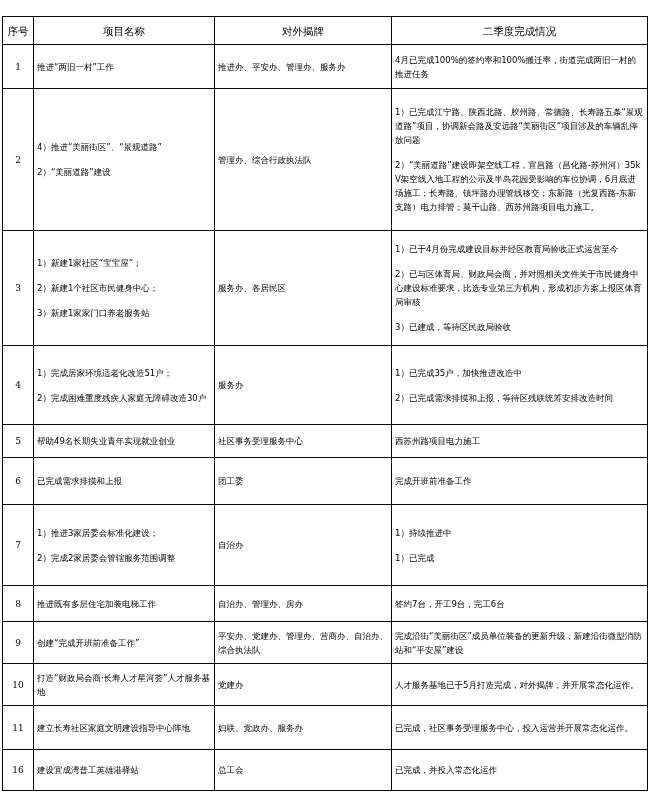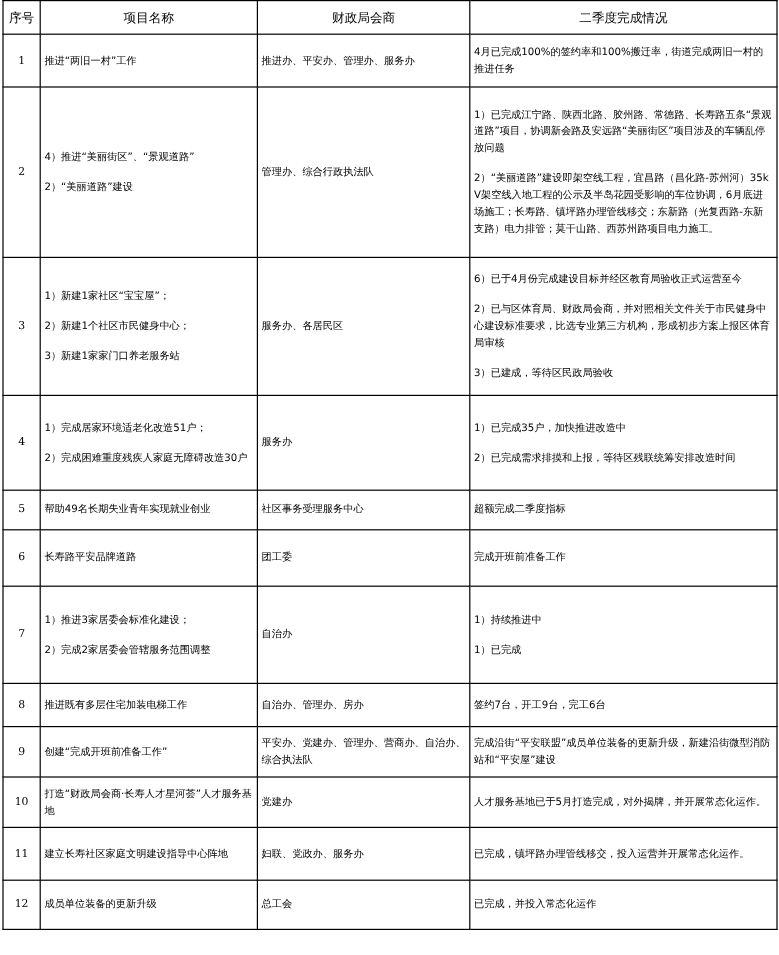--- a/index.html
+++ b/index.html
@@ -1,38 +1,38 @@
 <!DOCTYPE html>
 <html><head>
 <meta charset="utf-8">
 <style>
   html,body{margin:0;padding:0;background:#ffffff;}
   body{width:649px;height:796px;overflow:hidden;font-family:"DejaVu Sans",sans-serif;color:#000;}
-  table{position:absolute;left:2px;top:0;border-collapse:collapse;table-layout:fixed;width:645px;}
+  table{position:absolute;left:2px;top:16px;border-collapse:collapse;table-layout:fixed;width:645px;}
   td,th{border:1px solid #000;font-size:8.5px;line-height:14px;padding:2px 3px;vertical-align:middle;font-weight:normal;word-break:break-all;}
   th{font-size:10.5px;text-align:center;height:27px;padding:0;}
   td.num{text-align:center;font-family:"DejaVu Serif",serif;font-size:9px;}
   .p{margin:0;}
   .gap{height:11px;}
 </style>
 </head>
 <body>
 
 <table>
   <colgroup>
     <col style="width:31px">
       <col style="width:181px">
       <col style="width:177px">
       <col style="width:256px">
   </colgroup>
   <thead>
     <tr>
       <th>序号</th>
       <th>项目名称</th>
-      <th>财政局会商</th>
+      <th>对外揭牌</th>
       <th>二季度完成情况</th>
     </tr>
   </thead>
   <tbody id="tbody">
       <tr style="height: 44px;">
         <td class="num">1</td>
         <td>
           <div class="p">推进“两旧一村”工作</div>
         </td>
         <td>
@@ -64,21 +64,21 @@
           <div class="p">1）新建1家社区“宝宝屋”；</div>
           <div class="gap"></div>
           <div class="p">2）新建1个社区市民健身中心；</div>
           <div class="gap"></div>
           <div class="p">3）新建1家家门口养老服务站</div>
         </td>
         <td>
           <div class="p">服务办、各居民区</div>
         </td>
         <td>
-          <div class="p">6）已于4月份完成建设目标并经区教育局验收正式运营至今</div>
+          <div class="p">1）已于4月份完成建设目标并经区教育局验收正式运营至今</div>
           <div class="gap"></div>
           <div class="p">2）已与区体育局、财政局会商，并对照相关文件关于市民健身中心建设标准要求，比选专业第三方机构，形成初步方案上报区体育局审核</div>
           <div class="gap"></div>
           <div class="p">3）已建成，等待区民政局验收</div>
         </td>
       </tr>
       <tr style="height: 79px;">
         <td class="num">4</td>
         <td>
           <div class="p">1）完成居家环境适老化改造51户；</div>
@@ -96,27 +96,27 @@
       </tr>
       <tr style="height: 33px;">
         <td class="num">5</td>
         <td>
           <div class="p">帮助49名长期失业青年实现就业创业</div>
         </td>
         <td>
           <div class="p">社区事务受理服务中心</div>
         </td>
         <td>
-          <div class="p">超额完成二季度指标</div>
+          <div class="p">西苏州路项目电力施工</div>
         </td>
       </tr>
       <tr style="height: 47px;">
         <td class="num">6</td>
         <td>
-          <div class="p">长寿路平安品牌道路</div>
+          <div class="p">已完成需求排摸和上报</div>
         </td>
         <td>
           <div class="p">团工委</div>
         </td>
         <td>
           <div class="p">完成开班前准备工作</div>
         </td>
       </tr>
       <tr style="height: 81px;">
         <td class="num">7</td>
@@ -148,21 +148,21 @@
       </tr>
       <tr style="height: 42px;">
         <td class="num">9</td>
         <td>
           <div class="p">创建“完成开班前准备工作”</div>
         </td>
         <td>
           <div class="p">平安办、党建办、管理办、营商办、自治办、综合执法队</div>
         </td>
         <td>
-          <div class="p">完成沿街“平安联盟”成员单位装备的更新升级，新建沿街微型消防站和“平安屋”建设</div>
+          <div class="p">完成沿街“美丽街区”成员单位装备的更新升级，新建沿街微型消防站和“平安屋”建设</div>
         </td>
       </tr>
       <tr style="height: 42px;">
         <td class="num">10</td>
         <td>
           <div class="p">打造“财政局会商·长寿人才星河荟”人才服务基地</div>
         </td>
         <td>
           <div class="p">党建办</div>
         </td>
@@ -172,27 +172,27 @@
       </tr>
       <tr style="height: 44px;">
         <td class="num">11</td>
         <td>
           <div class="p">建立长寿社区家庭文明建设指导中心阵地</div>
         </td>
         <td>
           <div class="p">妇联、党政办、服务办</div>
         </td>
         <td>
-          <div class="p">已完成，镇坪路办理管线移交，投入运营并开展常态化运作。</div>
+          <div class="p">已完成，社区事务受理服务中心，投入运营并开展常态化运作。</div>
         </td>
       </tr>
       <tr style="height: 41px;">
-        <td class="num">12</td>
-        <td>
-          <div class="p">成员单位装备的更新升级</div>
+        <td class="num">16</td>
+        <td>
+          <div class="p">建设宜成湾普工英雄港驿站</div>
         </td>
         <td>
           <div class="p">总工会</div>
         </td>
         <td>
           <div class="p">已完成，并投入常态化运作</div>
         </td>
       </tr>
     </tbody>
 </table>

